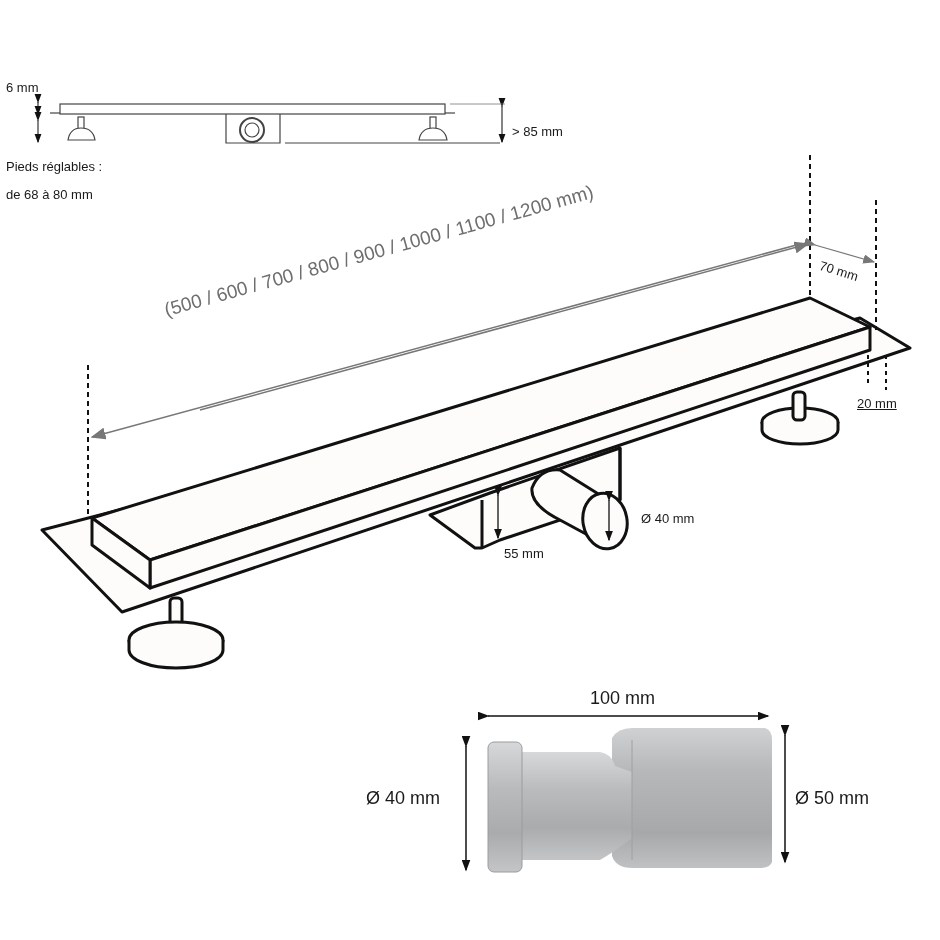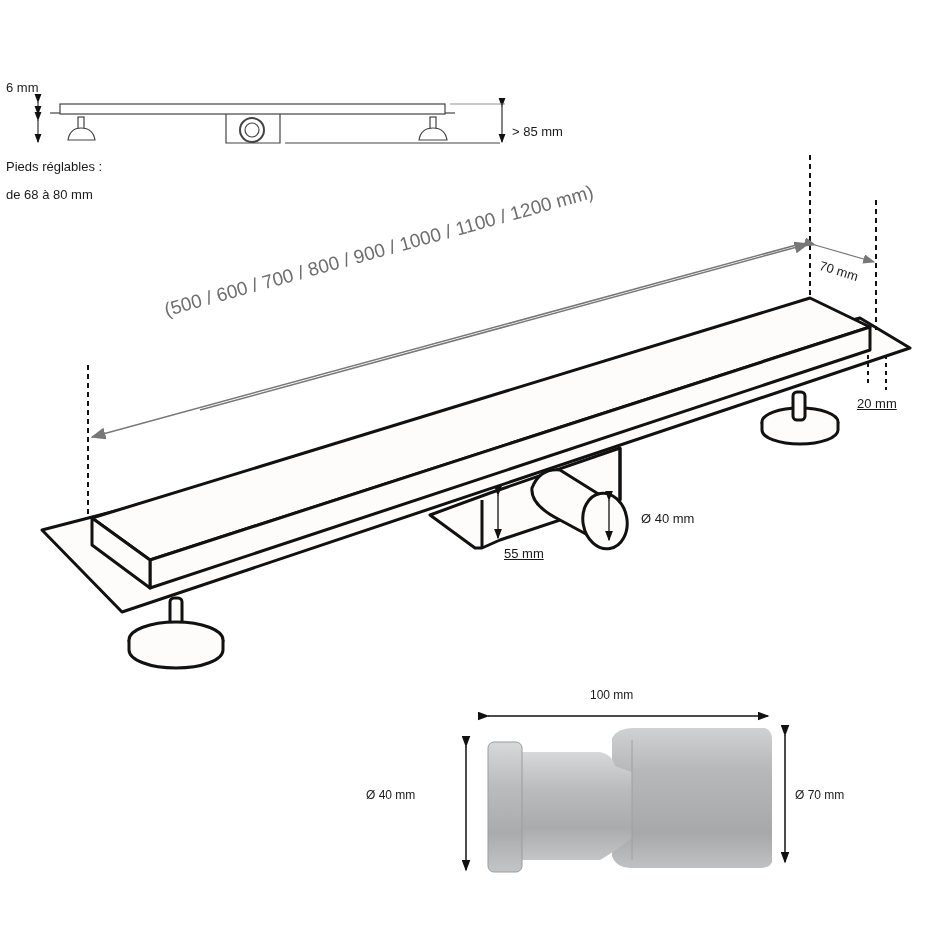--- a/index.html
+++ b/index.html
@@ -1,21 +1,21 @@
 <!DOCTYPE html>
 <html><head>
 <meta charset="utf-8">
 <style>
   html, body { margin: 0; padding: 0; background: #ffffff; }
   body { width: 940px; height: 940px; position: relative; overflow: hidden;
          font-family: "Liberation Sans", sans-serif; }
   svg { position: absolute; left: 0; top: 0; }
   .lbl { position: absolute; font-family: "Liberation Sans", sans-serif; color: #1a1a1a; white-space: nowrap; }
   .small { font-size: 13px; line-height: 16px; }
-  .big { font-size: 12px; }
+  .big { font-size: 18px; }
   .gray { color: #6e6e6e; }
 </style>
 </head>
 <body>
 
 <svg width="940" height="940" viewBox="0 0 940 940">
   <defs>
     <marker id="ag" markerWidth="10" markerHeight="8" refX="9" refY="4" orient="auto">
       <path d="M0,0 L10,4 L0,8 Z" fill="#777"></path>
     </marker>
@@ -111,18 +111,18 @@
 </svg>
 
 <div class="lbl small" style="left:6px;top:80px;">6 mm</div>
 <div class="lbl small" style="left:512px;top:124px;">&gt; 85 mm</div>
 <div class="lbl small" style="left:6px;top:159px;text-align:right;">Pieds réglables :</div>
 <div class="lbl small" style="left:6px;top:176px;margin-top:11px;">de 68 à 80 mm</div>
 
 <div class="lbl big gray" style="left:162px;top:300px;transform:rotate(-15.5deg);transform-origin:left top;font-size:19px;">(500 / 600 / 700 / 800 / 900 / 1000 / 1100 / 1200 mm)</div>
 <div class="lbl small" style="left:822px;top:258px;transform:rotate(17deg);transform-origin:left top;">70 mm</div>
 <div class="lbl small" style="left:857px;top:396px;text-decoration:underline;">20 mm</div>
-<div class="lbl small" style="left:504px;top:546px;text-decoration:underline;">55 mm</div>
+<div class="lbl small" style="left:504px;top:546px;">55 mm</div>
 <div class="lbl small" style="left:641px;top:511px;">Ø 40 mm</div>
 
 <div class="lbl big" style="left:590px;top:688px;">100 mm</div>
 <div class="lbl big" style="left:366px;top:788px;">Ø 40 mm</div>
-<div class="lbl big" style="left:795px;top:788px;">Ø 70 mm</div>
+<div class="lbl big" style="left:795px;top:788px;">Ø 50 mm</div>
 
 </body></html>

